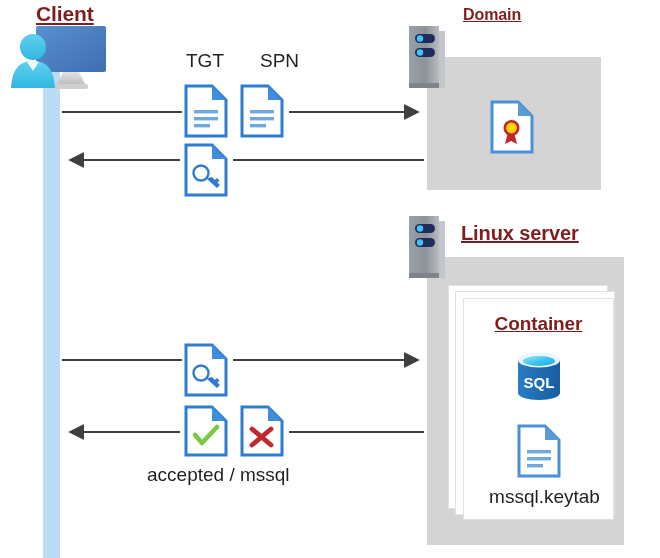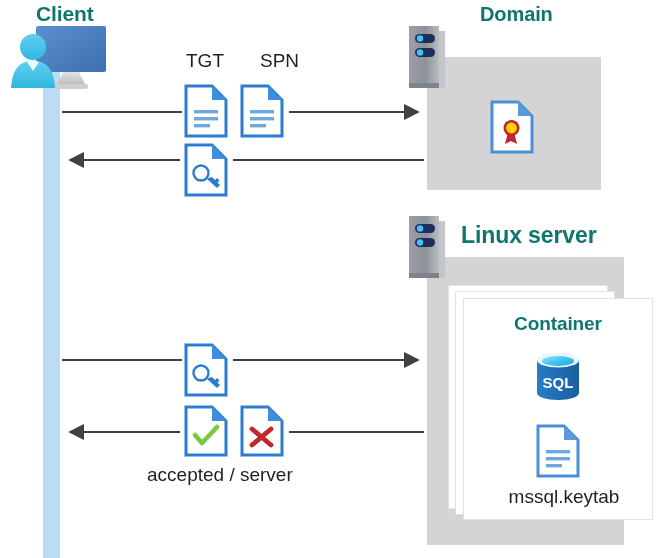--- a/index.html
+++ b/index.html
@@ -9,26 +9,27 @@
     color:#231f20;
   }
   .stage{position:absolute;left:0;top:0;width:660px;height:558px;}
 
   
   .abs{position:absolute;}
 
   
   .title-bold{
     font-weight:bold;
-    color:#0f766e;
+    color:#7f1d1d;
     letter-spacing:-0.1px;
+    text-decoration:underline;
   }
   #client-title{left:36px;top:2px;font-size:21px;}
-  #dc-title{left:480px;top:2px;font-size:20px;line-height:25px;font-weight:bold;}
-  #linux-title{left:461px;top:222px;font-size:23px;font-weight:bold;}
+  #dc-title{left:463px;top:2px;font-size:16px;line-height:25px;font-weight:bold;}
+  #linux-title{left:461px;top:222px;font-size:20px;font-weight:bold;}
   #container-title{font-size:19px;font-weight:bold;text-align:center;width:100%;}
 
   
   #client-lifeline{
     left:43px;top:62px;width:17px;height:496px;
     background:#bcdbf7;
   }
 
   
   #client-icon{left:8px;top:24px;width:104px;height:66px;}
@@ -40,21 +41,21 @@
 
   
   .rack{width:36px;height:63px;}
   #dc-rack{left:409px;top:26px;}
   #linux-rack{left:409px;top:216px;}
 
   
   .card{background:#ffffff;border:1px solid #e2e2e2;}
   #card-back{left:448px;top:285px;width:158px;height:222px;}
   #card-mid{left:455px;top:291px;width:158px;height:222px;}
-  #card-front{left:463px;top:298px;width:190px;height:222px;}
+  #card-front{left:463px;top:298px;width:151px;height:222px;}
   #card-front{display:flex;flex-direction:column;align-items:center;padding-top:14px;box-sizing:border-box;}
 
   #sql-icon-wrap{margin-top:14px;}
   #keytab-icon-wrap{margin-top:16px;}
   #keytab-label{margin-top:4px;font-size:19px;color:#231f20;text-align:left;padding-left:12px;}
 
   
   .flow-label{font-size:19px;color:#231f20;}
   #tgt-label{left:186px;top:50px;}
   #spn-label{left:260px;top:50px;}
@@ -167,21 +168,21 @@
 
     <line x1="62" y1="360" x2="182" y2="360" stroke="#404040" stroke-width="1.8"></line>
     <line x1="233" y1="360" x2="418" y2="360" stroke="#404040" stroke-width="1.8" marker-end="url(#arrowR)"></line>
 
     <line x1="424" y1="432" x2="289" y2="432" stroke="#404040" stroke-width="1.8"></line>
     <line x1="180" y1="432" x2="70" y2="432" stroke="#404040" stroke-width="1.8" marker-end="url(#arrowL)"></line>
   </svg>
 
   <div class="abs flow-label" id="tgt-label">TGT</div>
   <div class="abs flow-label" id="spn-label">SPN</div>
-  <div class="abs flow-label" id="accepted-denied-label">accepted / server</div>
+  <div class="abs flow-label" id="accepted-denied-label">accepted / mssql</div>
 
   <div class="abs" id="tgt-doc">
     <svg width="44" height="54" viewBox="0 0 44 54">
       <path d="M2 2 h26 l14 14 v36 h-40 z" fill="#ffffff" stroke="#2e7cd1" stroke-width="3"></path>
       <path d="M28 2 l14 14 h-14 z" fill="#3f8ddd"></path>
       <rect x="10" y="26" width="24" height="3.4" fill="#6fa8dc"></rect>
       <rect x="10" y="33" width="24" height="3.4" fill="#6fa8dc"></rect>
       <rect x="10" y="40" width="16" height="3.4" fill="#6fa8dc"></rect>
     </svg>
   </div>

